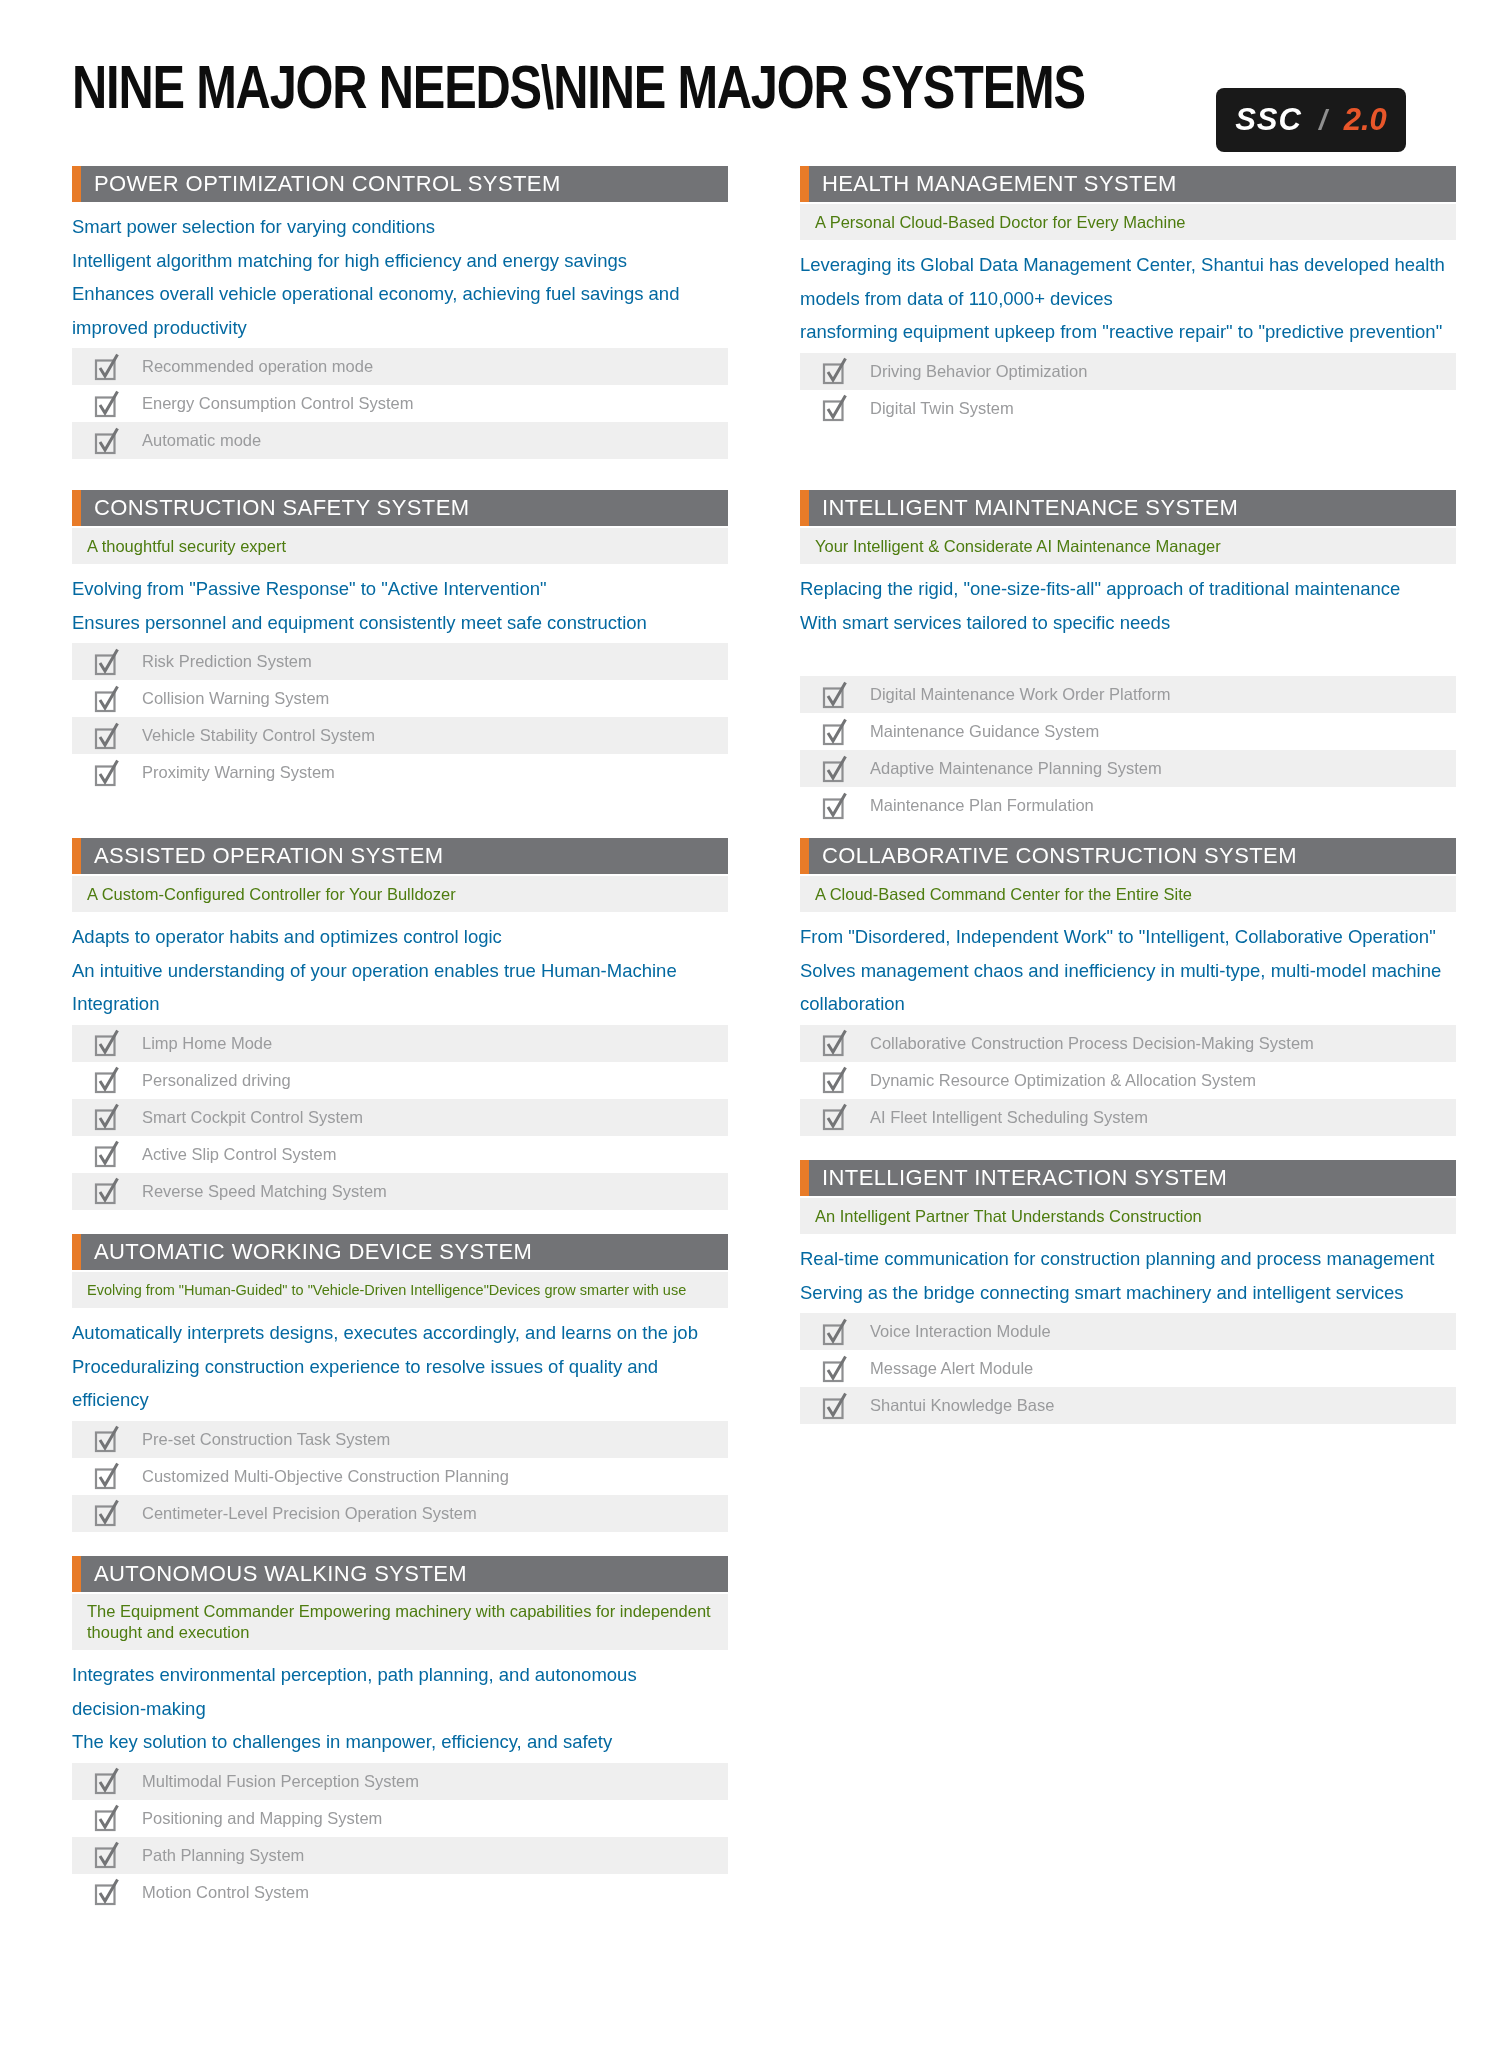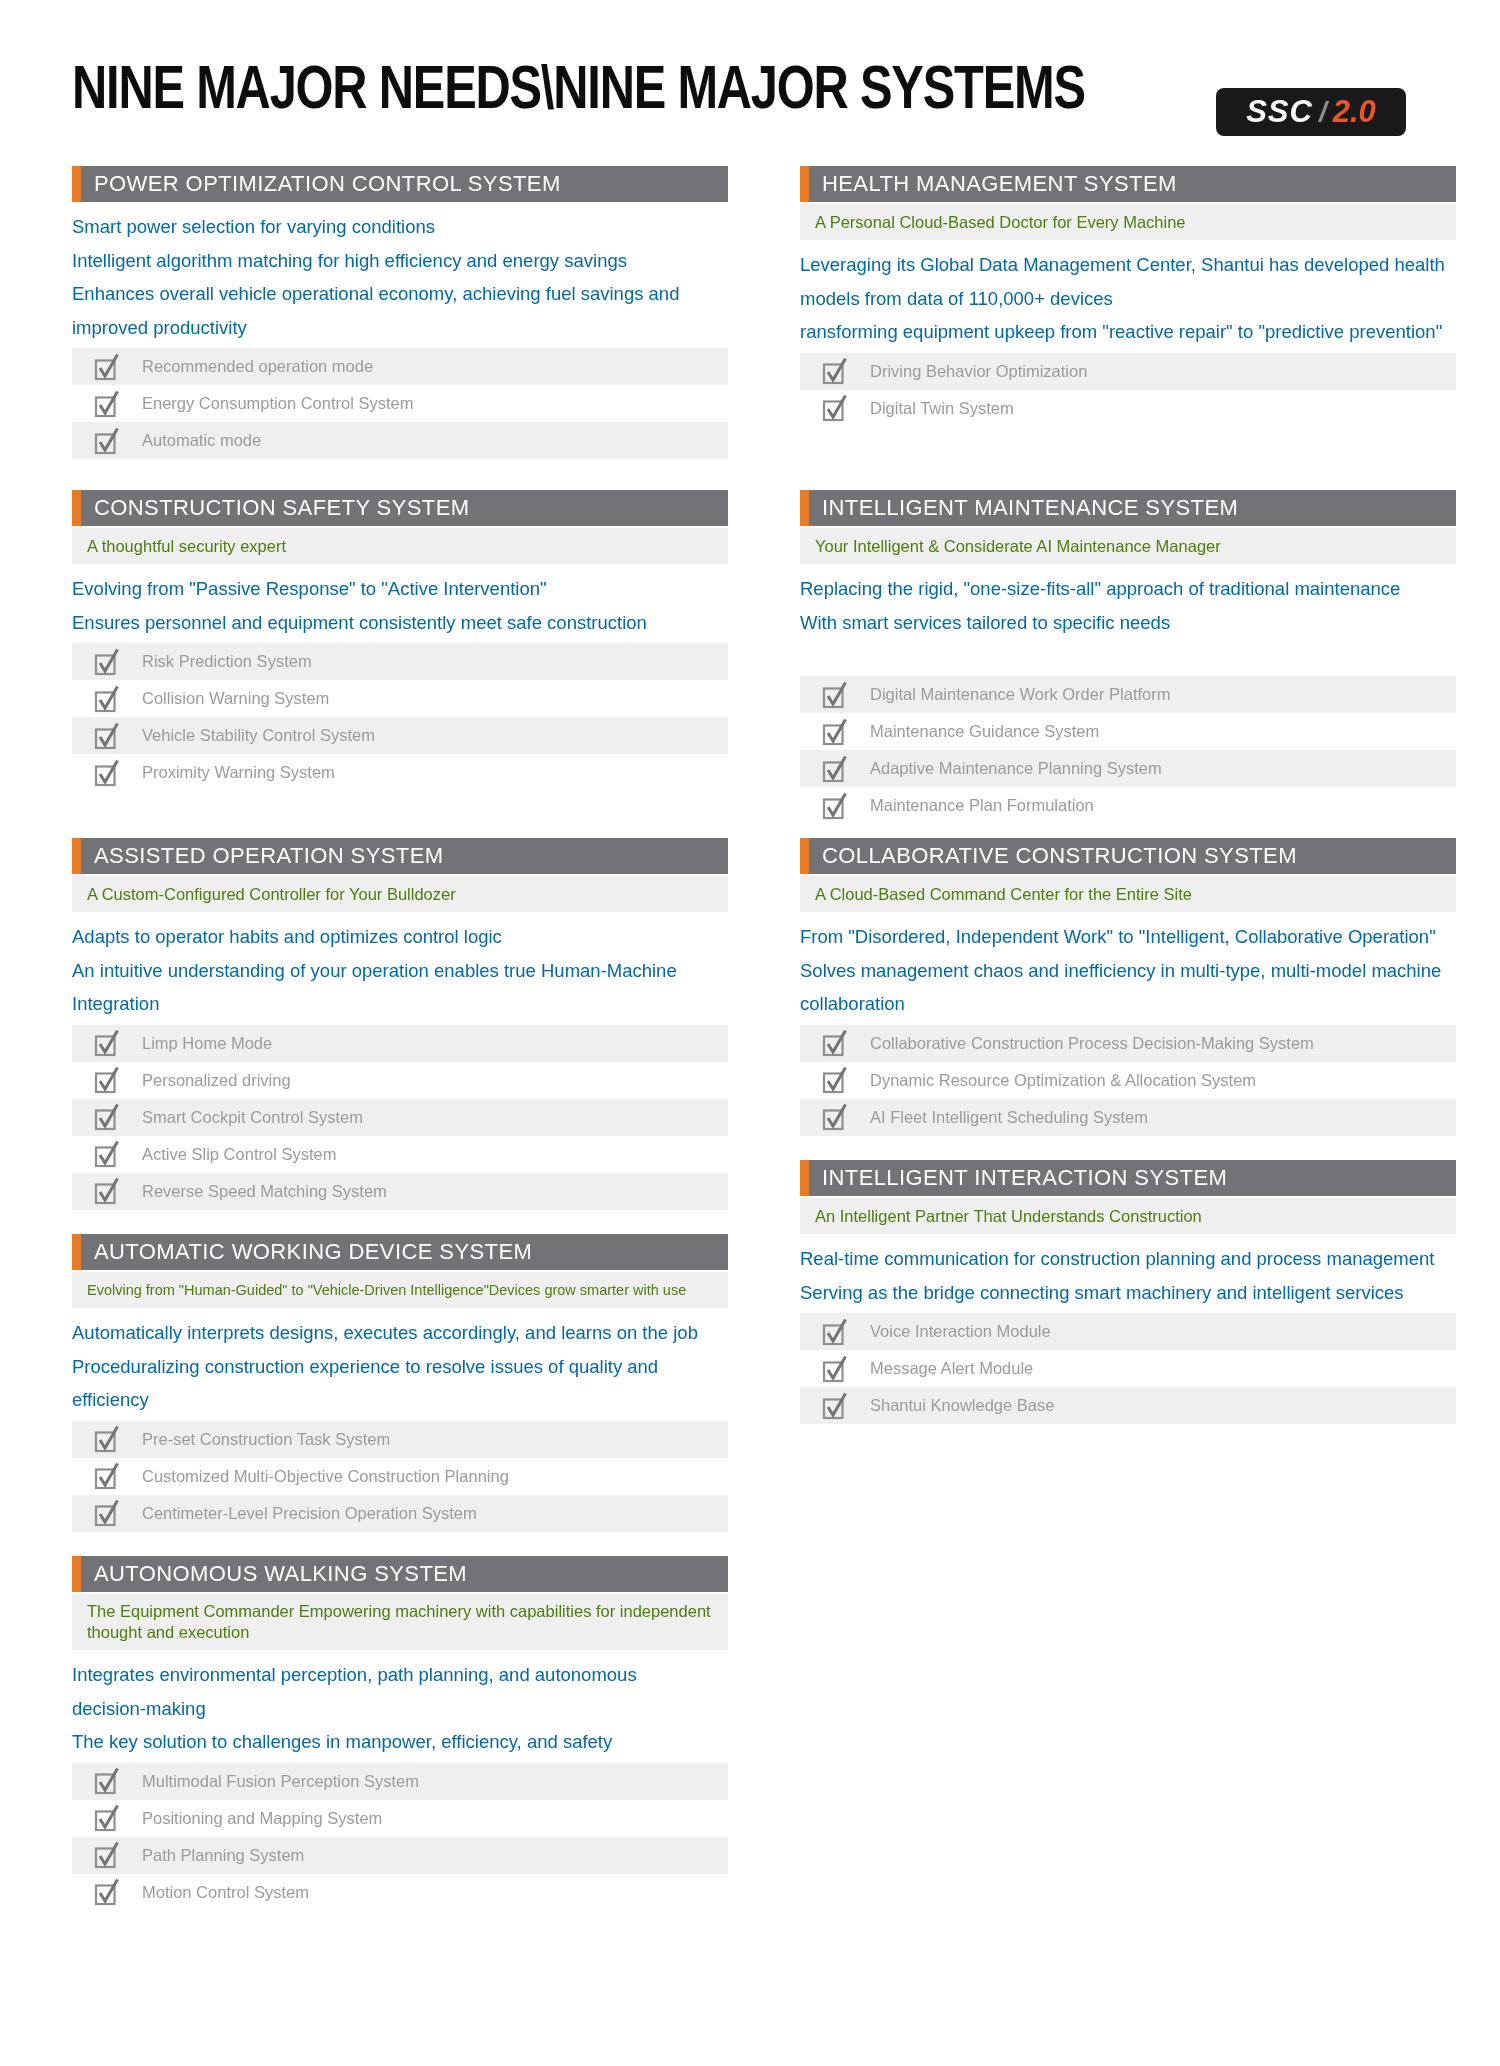--- a/index.html
+++ b/index.html
@@ -22,27 +22,27 @@
     letter-spacing: -1.5px;
     white-space: nowrap;
     transform: scaleX(0.80);
     transform-origin: left center;
   }
   .logo {
     position: absolute;
     left: 1216px;
     top: 88px;
     width: 190px;
-    height: 48px;
+    height: 64px;
     background: #191919;
     border-radius: 8px;
     display: flex;
     align-items: center;
     justify-content: center;
-    gap: 6px;
+    gap: 17px;
     font-style: italic;
     font-weight: bold;
   }
   .logo .ssc   { color:#ffffff; font-size:31px; letter-spacing:1px; }
   .logo .slash { color:#8f8f8f; font-size:28px; }
   .logo .ver   { color:#e8562a; font-size:31px; }
 
   .col { position:absolute; top:0; width:656px; height:1722px; }
   #col-left  { left:72px; }
   #col-right { left:800px; }

